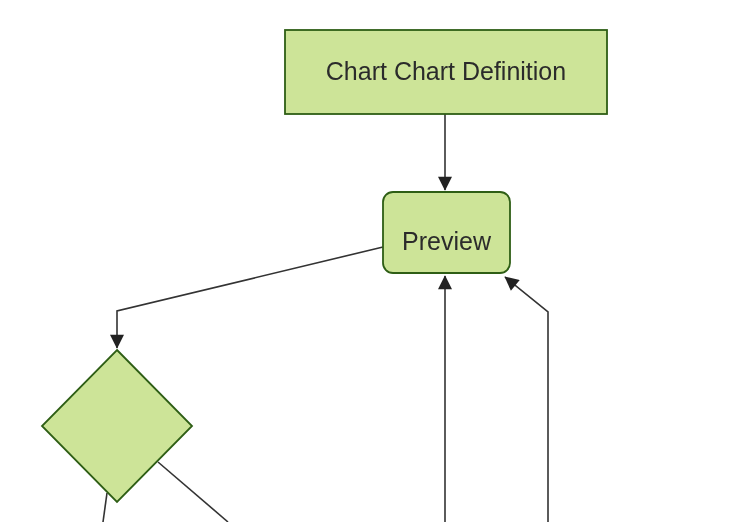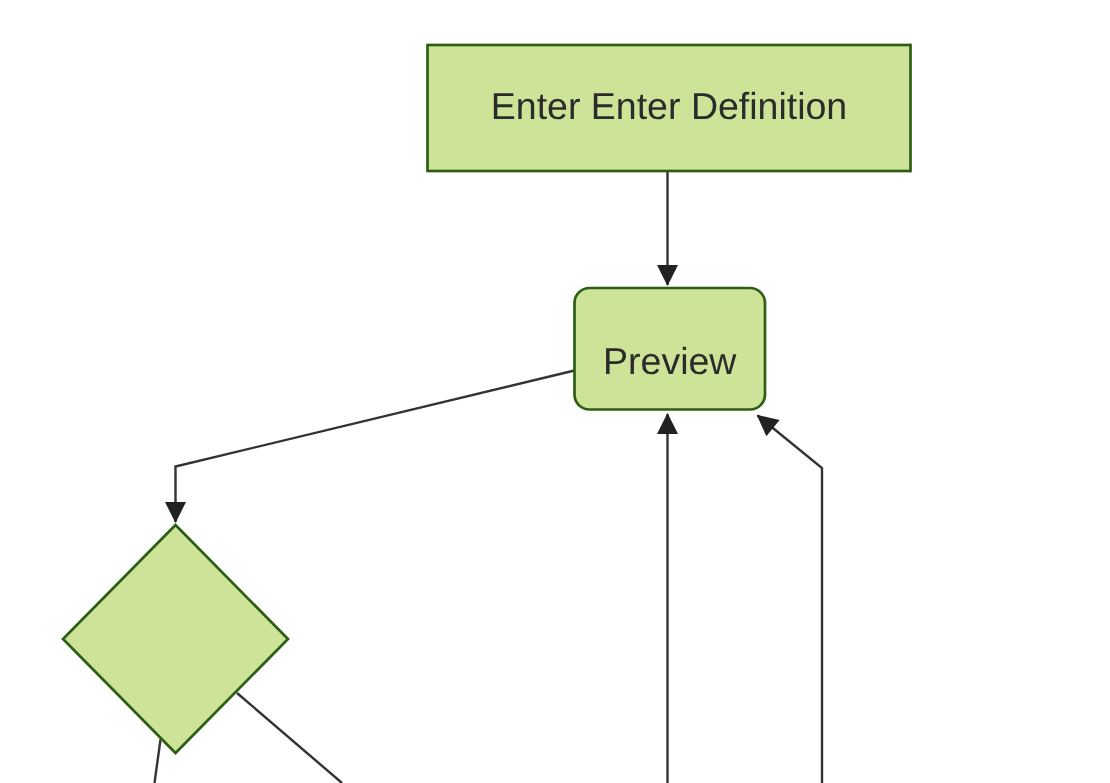--- a/index.html
+++ b/index.html
@@ -59,18 +59,18 @@
 
     <path d="M158,462 L228,522" fill="none" stroke-width="1.6" stroke="#333333"></path>
 
     <rect x="285" y="30" width="322" height="84" stroke-width="1.8" fill="#cde498" stroke="#2e5e15"></rect>
 
     <rect x="383" y="192" width="127" height="81" rx="10" ry="10" stroke-width="1.8" fill="#cde498" stroke="#2e5e15"></rect>
 
     <polygon points="117,350 192,426 117,502 42,426" stroke-width="1.8" fill="#cde498" stroke="#2e5e15"></polygon>
   </svg>
 
-  <div class="node-label label-enter">Enter Enter Definition</div>
+  <div class="node-label label-enter">Chart Chart Definition</div>
 
   <div class="node-label label-preview">Preview</div>
 
 
 </div>
 
 </body></html>

